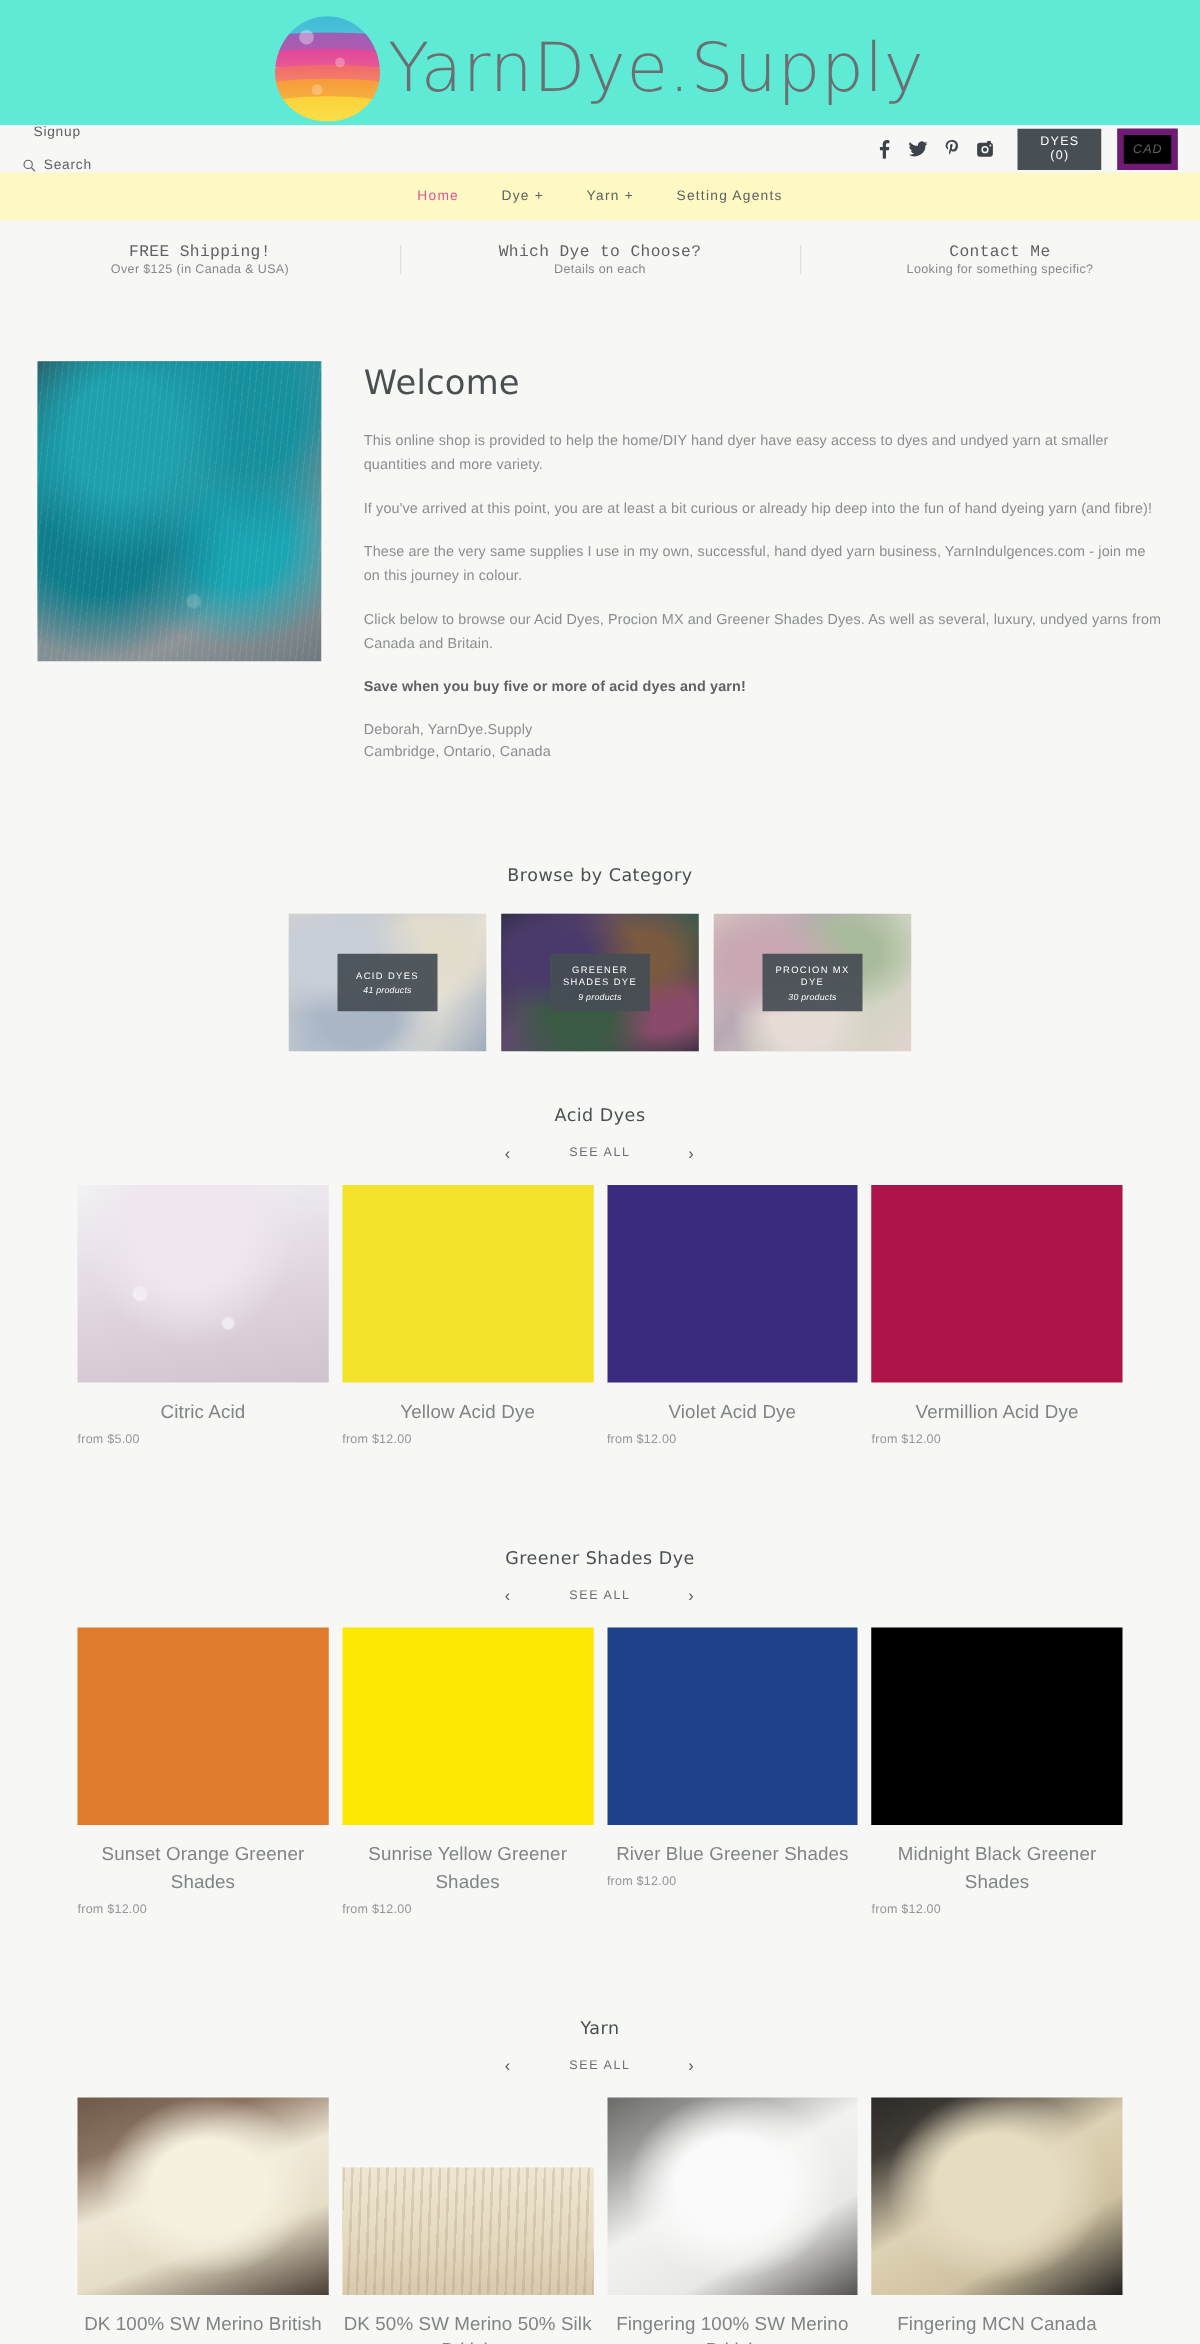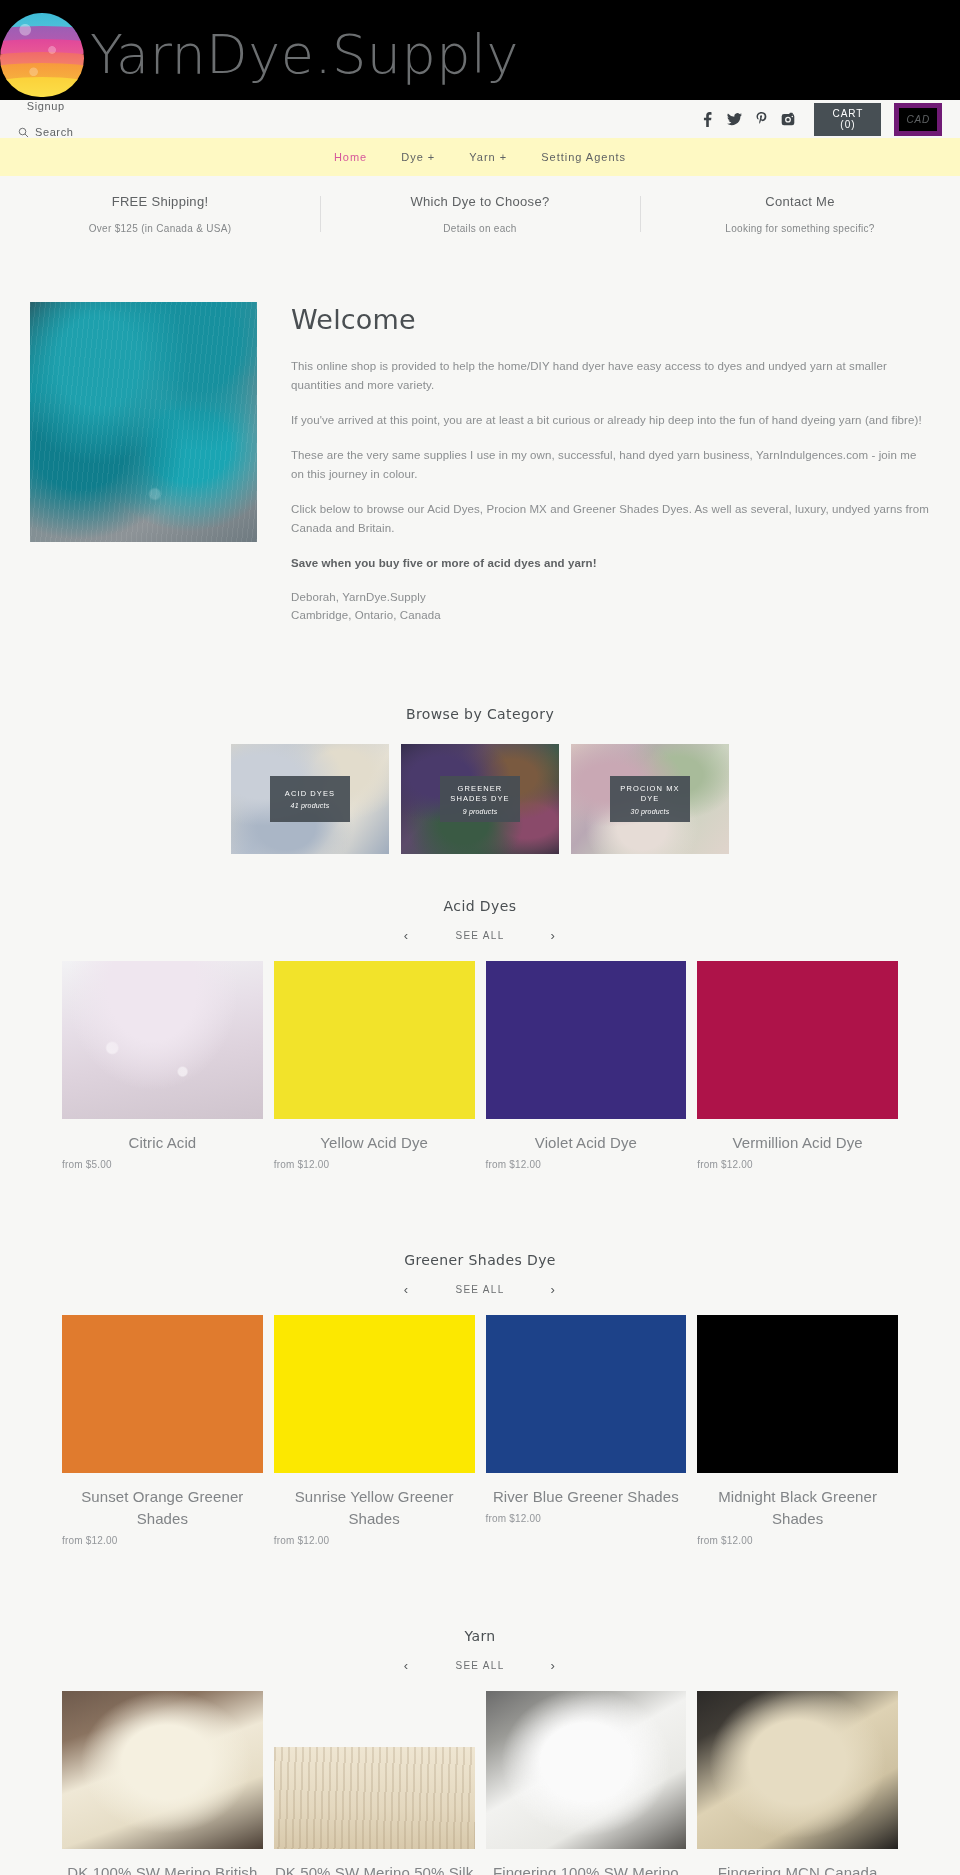--- a/index.html
+++ b/index.html
@@ -8,23 +8,24 @@
     width: 960px;
     background: #f7f7f5;
     font-family: "Liberation Sans", sans-serif;
     color: #5f6264;
     -webkit-font-smoothing: antialiased;
   }
   body { width: 960px; min-height: 1875px; overflow-x: hidden; }
 
   
   .masthead {
-    background: #000000;
+    background: #5eead4;
     padding: 10px 0 0;
     display: flex;
+    justify-content: center;
     align-items: center;
     height: 100px;
   }
   .logo-wrap { display: flex; align-items: center; gap: 6px; }
   .logo-mark {
     width: 84px; height: 84px;
     border-radius: 50% 50% 48% 48% / 54% 54% 46% 46%;
     overflow: hidden;
     position: relative;
     flex: none;
@@ -118,21 +119,21 @@
     padding: 0 10px;
     position: relative;
   }
   .promo + .promo::before {
     content: "";
     position: absolute;
     left: 0; top: 2px; bottom: 2px;
     width: 1px;
     background: #dedede;
   }
-  .promo-title { font-size: 13px; color: #5f6264; letter-spacing: .3px; margin-bottom: 14px; }
+  .promo-title { font-size: 13px; color: #5f6264; letter-spacing: .3px; margin-bottom: 1px; font-family: Liberation Mono, monospace; }
   .promo-sub { font-size: 10px; color: #85888a; letter-spacing: .3px; }
 
   
   .welcome {
     display: flex;
     gap: 34px;
     padding: 52px 30px 48px;
     align-items: flex-start;
   }
   .welcome-img {
@@ -337,21 +338,21 @@
     <span class="social">
       <svg width="14" height="14" viewBox="0 0 16 16">
           <rect x=".8" y="2.4" width="14.4" height="12.8" rx="2.6" fill="#3d4348"></rect>
           <circle cx="8" cy="8.8" r="3.3" fill="#f7f7f5"></circle>
           <circle cx="8" cy="8.8" r="1.9" fill="#3d4348"></circle>
           <rect x="9.6" y=".8" width="4" height="2" rx="1" fill="#3d4348"></rect>
           <circle cx="12.9" cy="5.1" r=".9" fill="#f7f7f5"></circle>
         </svg>
     </span>
     <div class="cart-btn">
-      <div>CART</div>
+      <div>DYES</div>
       <div>(0)</div>
     </div>
     <div class="currency">CAD</div>
   </div>
 </div>
 
 <div class="mainnav">
   <a class="active">Home</a>
   <a>Dye +</a>
   <a>Yarn +</a>

